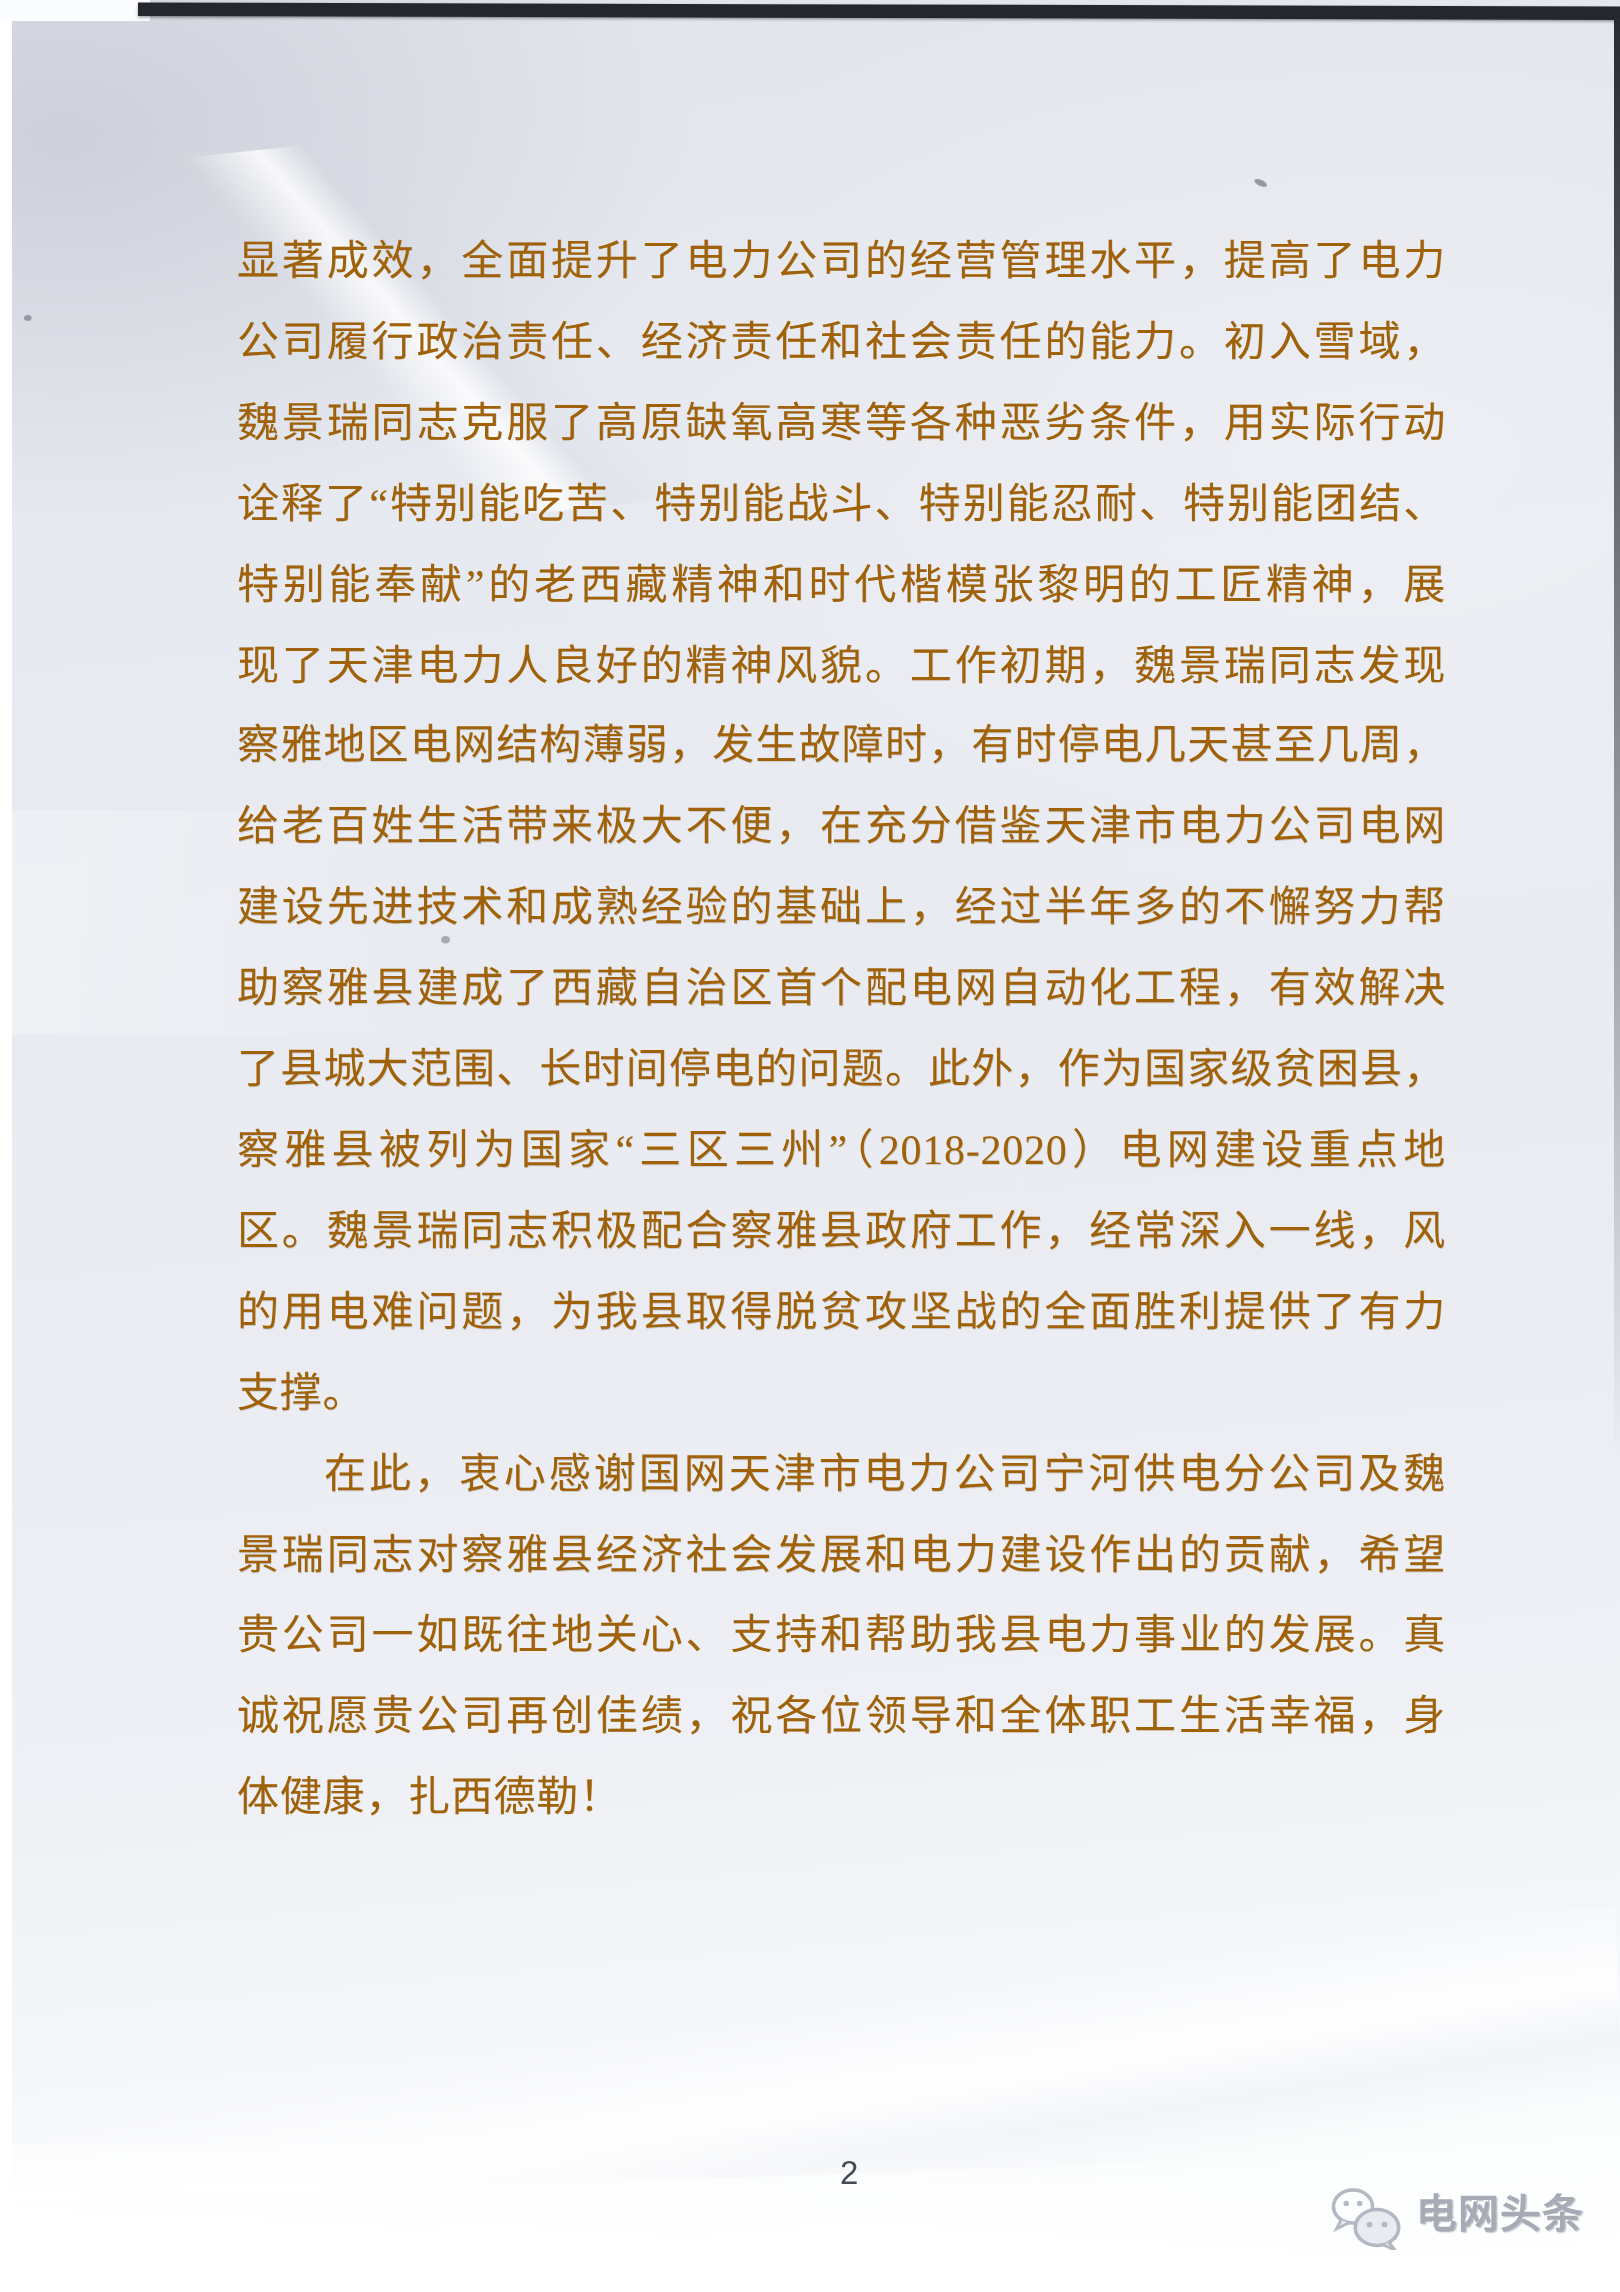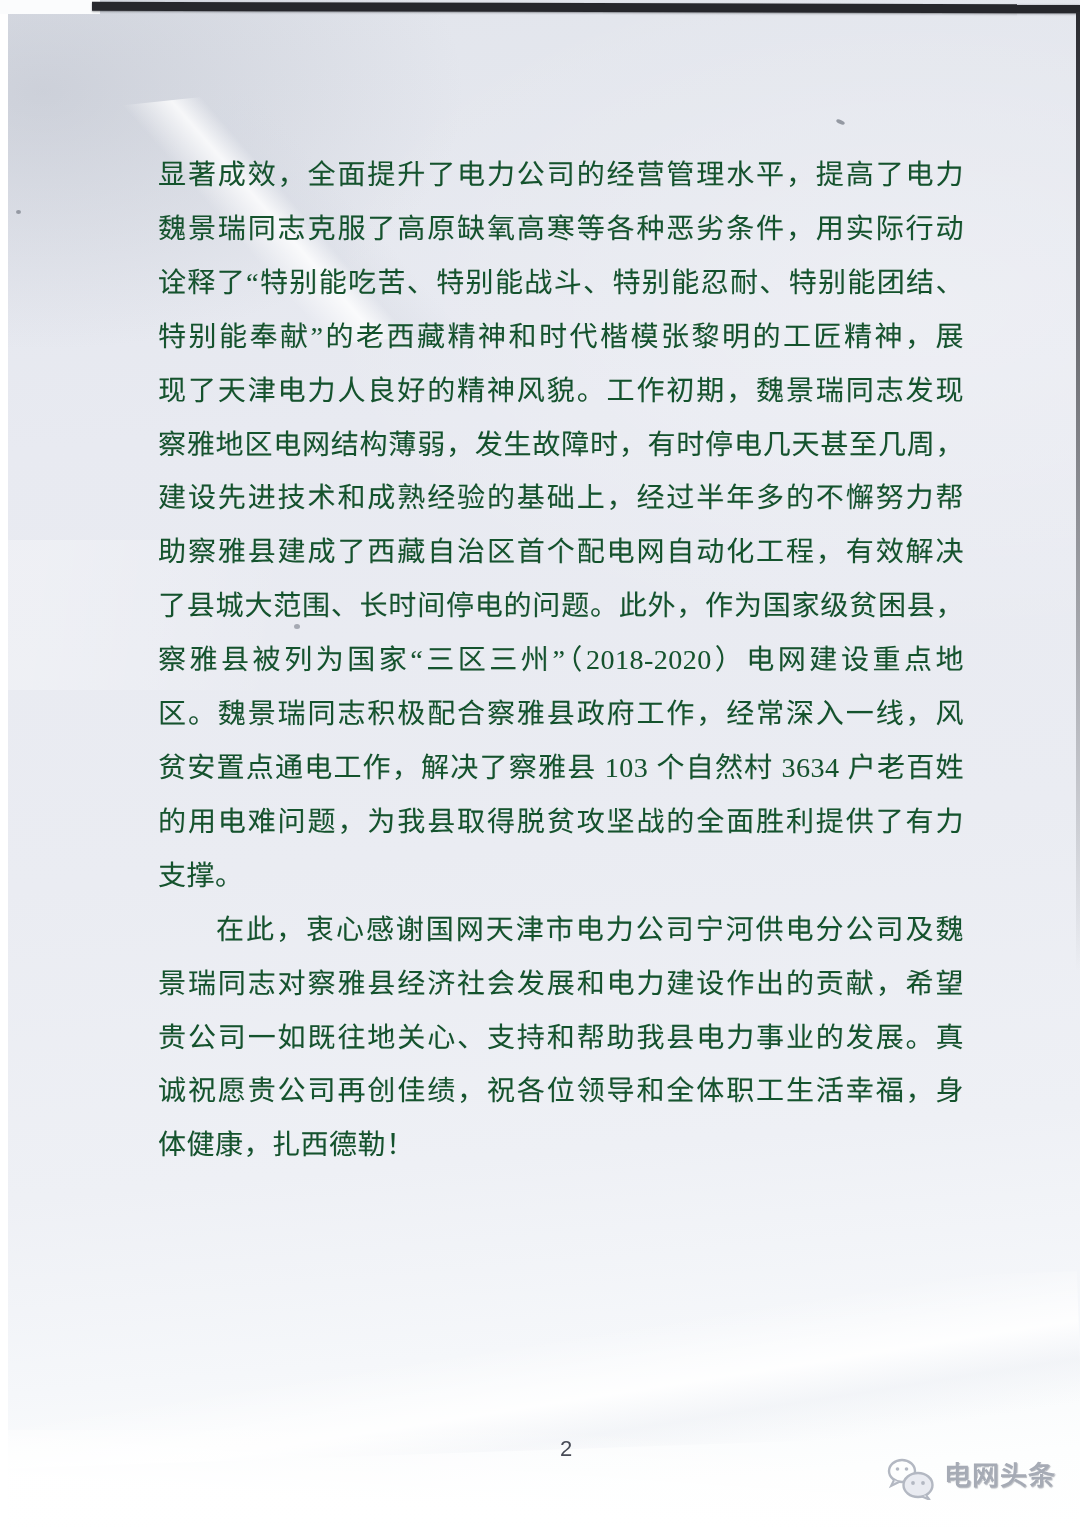--- a/index.html
+++ b/index.html
@@ -50,21 +50,21 @@
     position:absolute;right:0;top:12px;width:4px;height:960px;
     background:linear-gradient(to bottom,#2a2b30 0%,rgba(42,43,48,0.55) 45%,rgba(42,43,48,0) 100%);
   }
   .speck{position:absolute;border-radius:50%;background:#787d88;}
   .speck.s1{left:836px;top:120px;width:9px;height:4px;transform:rotate(24deg);opacity:.75;}
   .speck.s2{left:294px;top:624px;width:6px;height:5px;opacity:.6;}
   .speck.s3{left:16px;top:210px;width:5px;height:4px;opacity:.7;}
   
   .doc-text{
     position:absolute;left:158px;top:148px;width:806px;
-    color:#14532d;
+    color:#a16207;
     font-size:28px;
     line-height:53.9px;
     letter-spacing:0.5px;
     text-shadow:0.4px 0.4px 0 rgba(63,67,78,0.18);
   }
   .line{
     text-align:justify;
     text-align-last:justify;
     white-space:nowrap;
   }
@@ -105,31 +105,32 @@
   <div class="margin-left"></div>
   <div class="corner-tl"></div>
   <div class="edge-top"></div>
   <div class="edge-right"></div>
   <div class="speck s1"></div>
   <div class="speck s2"></div>
   <div class="speck s3"></div>
 
   <div class="doc-text">
     <div class="line">显著成效，全面提升了电力公司的经营管理水平，提高了电力</div>
+    <div class="line">公司履行政治责任、经济责任和社会责任的能力。初入雪域，</div>
     <div class="line">魏景瑞同志克服了高原缺氧高寒等各种恶劣条件，用实际行动</div>
     <div class="line">诠释了“特别能吃苦、特别能战斗、特别能忍耐、特别能团结、</div>
     <div class="line">特别能奉献”的老西藏精神和时代楷模张黎明的工匠精神，展</div>
     <div class="line">现了天津电力人良好的精神风貌。工作初期，魏景瑞同志发现</div>
     <div class="line">察雅地区电网结构薄弱，发生故障时，有时停电几天甚至几周，</div>
+    <div class="line">给老百姓生活带来极大不便，在充分借鉴天津市电力公司电网</div>
     <div class="line">建设先进技术和成熟经验的基础上，经过半年多的不懈努力帮</div>
     <div class="line">助察雅县建成了西藏自治区首个配电网自动化工程，有效解决</div>
     <div class="line">了县城大范围、长时间停电的问题。此外，作为国家级贫困县，</div>
     <div class="line">察雅县被列为国家“三区三州”（2018-2020）电网建设重点地</div>
     <div class="line">区。魏景瑞同志积极配合察雅县政府工作，经常深入一线，风</div>
-    <div class="line">贫安置点通电工作，解决了察雅县 103 个自然村 3634 户老百姓</div>
     <div class="line">的用电难问题，为我县取得脱贫攻坚战的全面胜利提供了有力</div>
     <div class="line short">支撑。</div>
     <div class="line indent">在此，衷心感谢国网天津市电力公司宁河供电分公司及魏</div>
     <div class="line">景瑞同志对察雅县经济社会发展和电力建设作出的贡献，希望</div>
     <div class="line">贵公司一如既往地关心、支持和帮助我县电力事业的发展。真</div>
     <div class="line">诚祝愿贵公司再创佳绩，祝各位领导和全体职工生活幸福，身</div>
     <div class="line short">体健康，扎西德勒！</div>
   </div>
 
   <div class="page-number">2</div>

